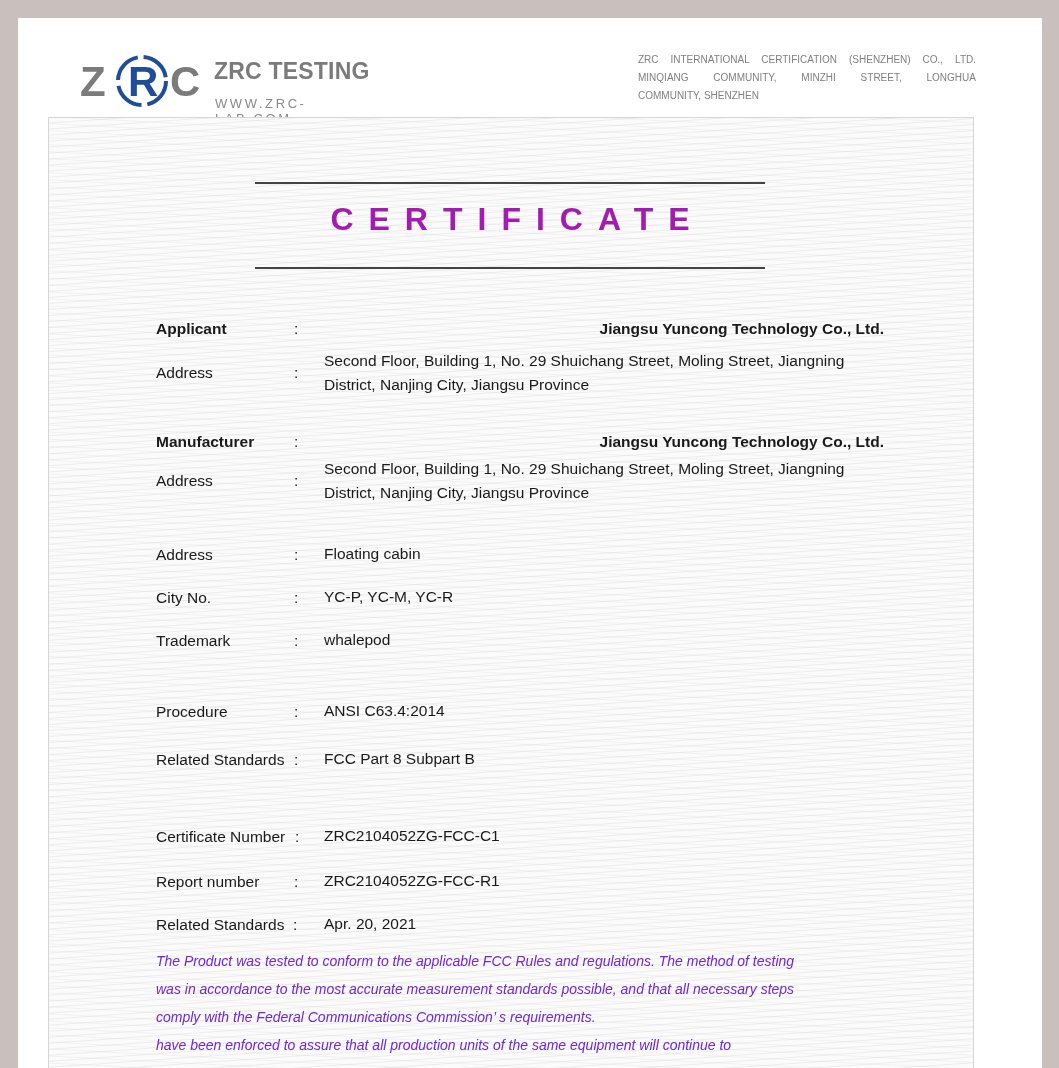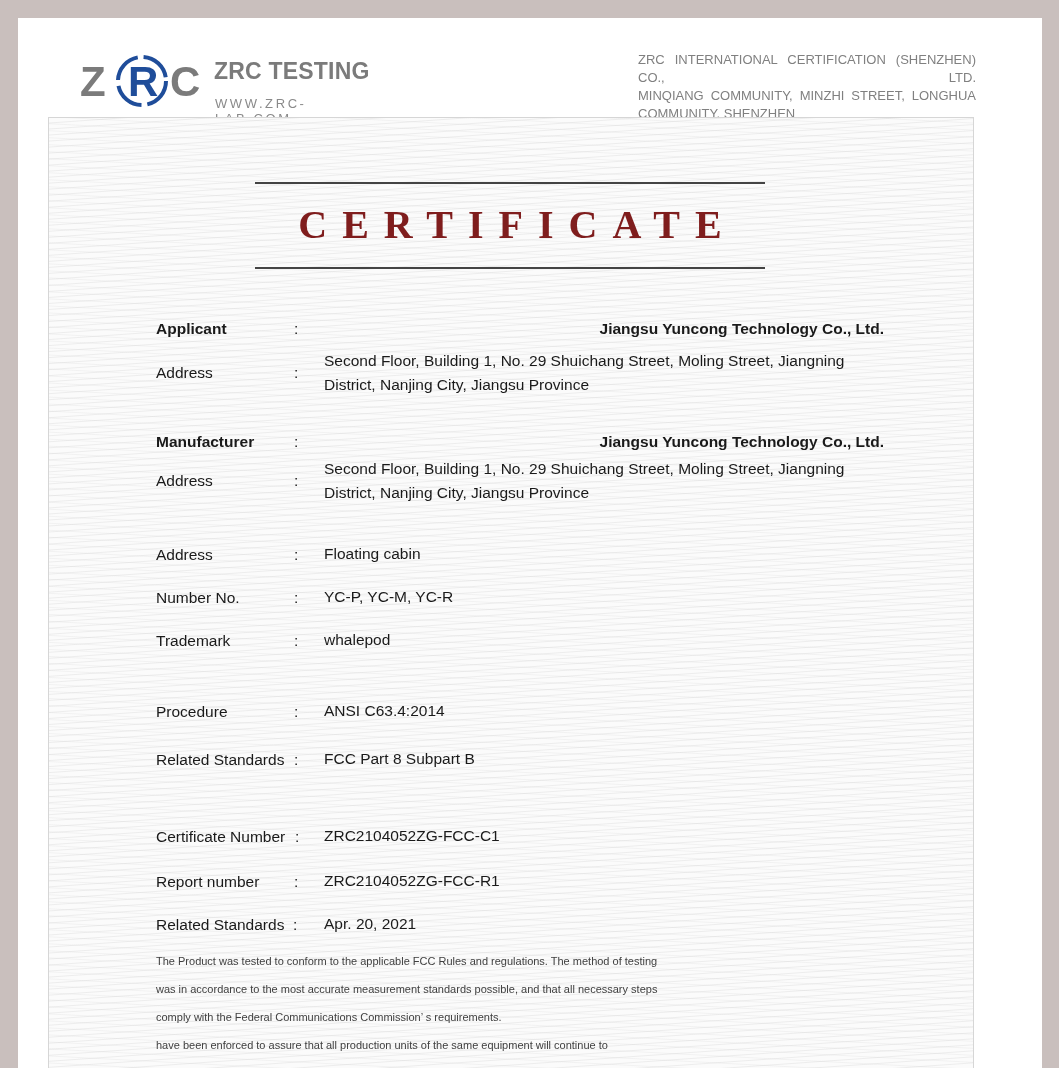--- a/index.html
+++ b/index.html
@@ -20,48 +20,48 @@
     .brand-name {
       position: absolute; left: 136px; top: 6px;
       font-size: 23px; font-weight: bold; color: #7b7b7b; letter-spacing: 0.2px;
     }
     .brand-url {
       position: absolute; left: 137px; top: 16px;
       font-size: 13px; color: #8a8a8a; letter-spacing: 2.6px; margin-top: 28px;
     }
     .company-block {
       position: absolute; left: 620px; top: 33px; width: 338px;
-      font-size: 13px; color: #808080; line-height: 18px; text-align: justify;
+      font-size: 10px; color: #808080; line-height: 18px; text-align: justify;
     }
     .company-block div { text-align: justify; text-align-last: justify; }
     .company-block div.last { text-align-last: left; }
     .frame {
       position: absolute; left: 48px; top: 117px; width: 926px; height: 960px;
       border: 1.5px solid #d6d6d6; box-sizing: border-box;
       background-color: #fbfbfb;
       background-image:
         repeating-linear-gradient(176deg, rgba(0,0,0,0) 0px, rgba(0,0,0,0) 4px, rgba(210,210,210,0.35) 5px, rgba(0,0,0,0) 6px),
         repeating-linear-gradient(3deg, rgba(0,0,0,0) 0px, rgba(0,0,0,0) 5px, rgba(220,220,220,0.30) 6px, rgba(0,0,0,0) 7px);
     }
     .rule { position: absolute; left: 255px; width: 510px; height: 1.5px; background: #444; }
     .rule.top { top: 182px; }
     .rule.bottom { top: 267px; }
     .title {
       position: absolute; left: 255px; width: 510px; top: 201px; text-align: center;
-      font-family: Liberation Serif, serif; font-weight: bold;
-      font-size: 40px; letter-spacing: 15px; color: #7f1d1d; padding-left: 15px; box-sizing: border-box;
+      font-family: Liberation Sans, sans-serif; font-weight: bold;
+      font-size: 32px; letter-spacing: 15px; color: #a21caf; padding-left: 15px; box-sizing: border-box;
     }
     .field { position: absolute; left: 156px; font-size: 15.5px; color: #1a1a1a; }
     .field .label { position: absolute; left: 0; white-space: nowrap; }
     .field .colon { position: absolute; left: 138px; }
     .field .value { position: absolute; left: 168px; width: 560px; line-height: 24px; white-space: nowrap; }
     .bold { font-weight: bold; text-align: right; }
     .para {
       position: absolute; left: 156px; top: 947px; width: 740px;
-      font-size: 11px; color: #404040; line-height: 28px;
+      font-size: 14px; color: #6d28d9; line-height: 28px; font-style: italic;
     }
     .para div { white-space: nowrap; }
   </style>
 </head>
 <body>
 
 <div class="paper">
 
   <div class="logo">
     <svg class="logo-mark" width="130" height="60" viewBox="0 0 130 60">
@@ -117,21 +117,21 @@
   </span>
 </div>
 
 <div class="field" style="top:546px;">
   <span class="label">Address</span>
   <span class="colon">:</span>
   <span class="value" style="top:-4px">Floating cabin</span>
 </div>
 
 <div class="field" style="top:589px;">
-  <span class="label">Number No.</span>
+  <span class="label">City No.</span>
   <span class="colon">:</span>
   <span class="value" style="top:-4px">YC-P, YC-M, YC-R</span>
 </div>
 
 <div class="field" style="top:632px;">
   <span class="label">Trademark</span>
   <span class="colon">:</span>
   <span class="value" style="top:-4px">whalepod</span>
 </div>
 

